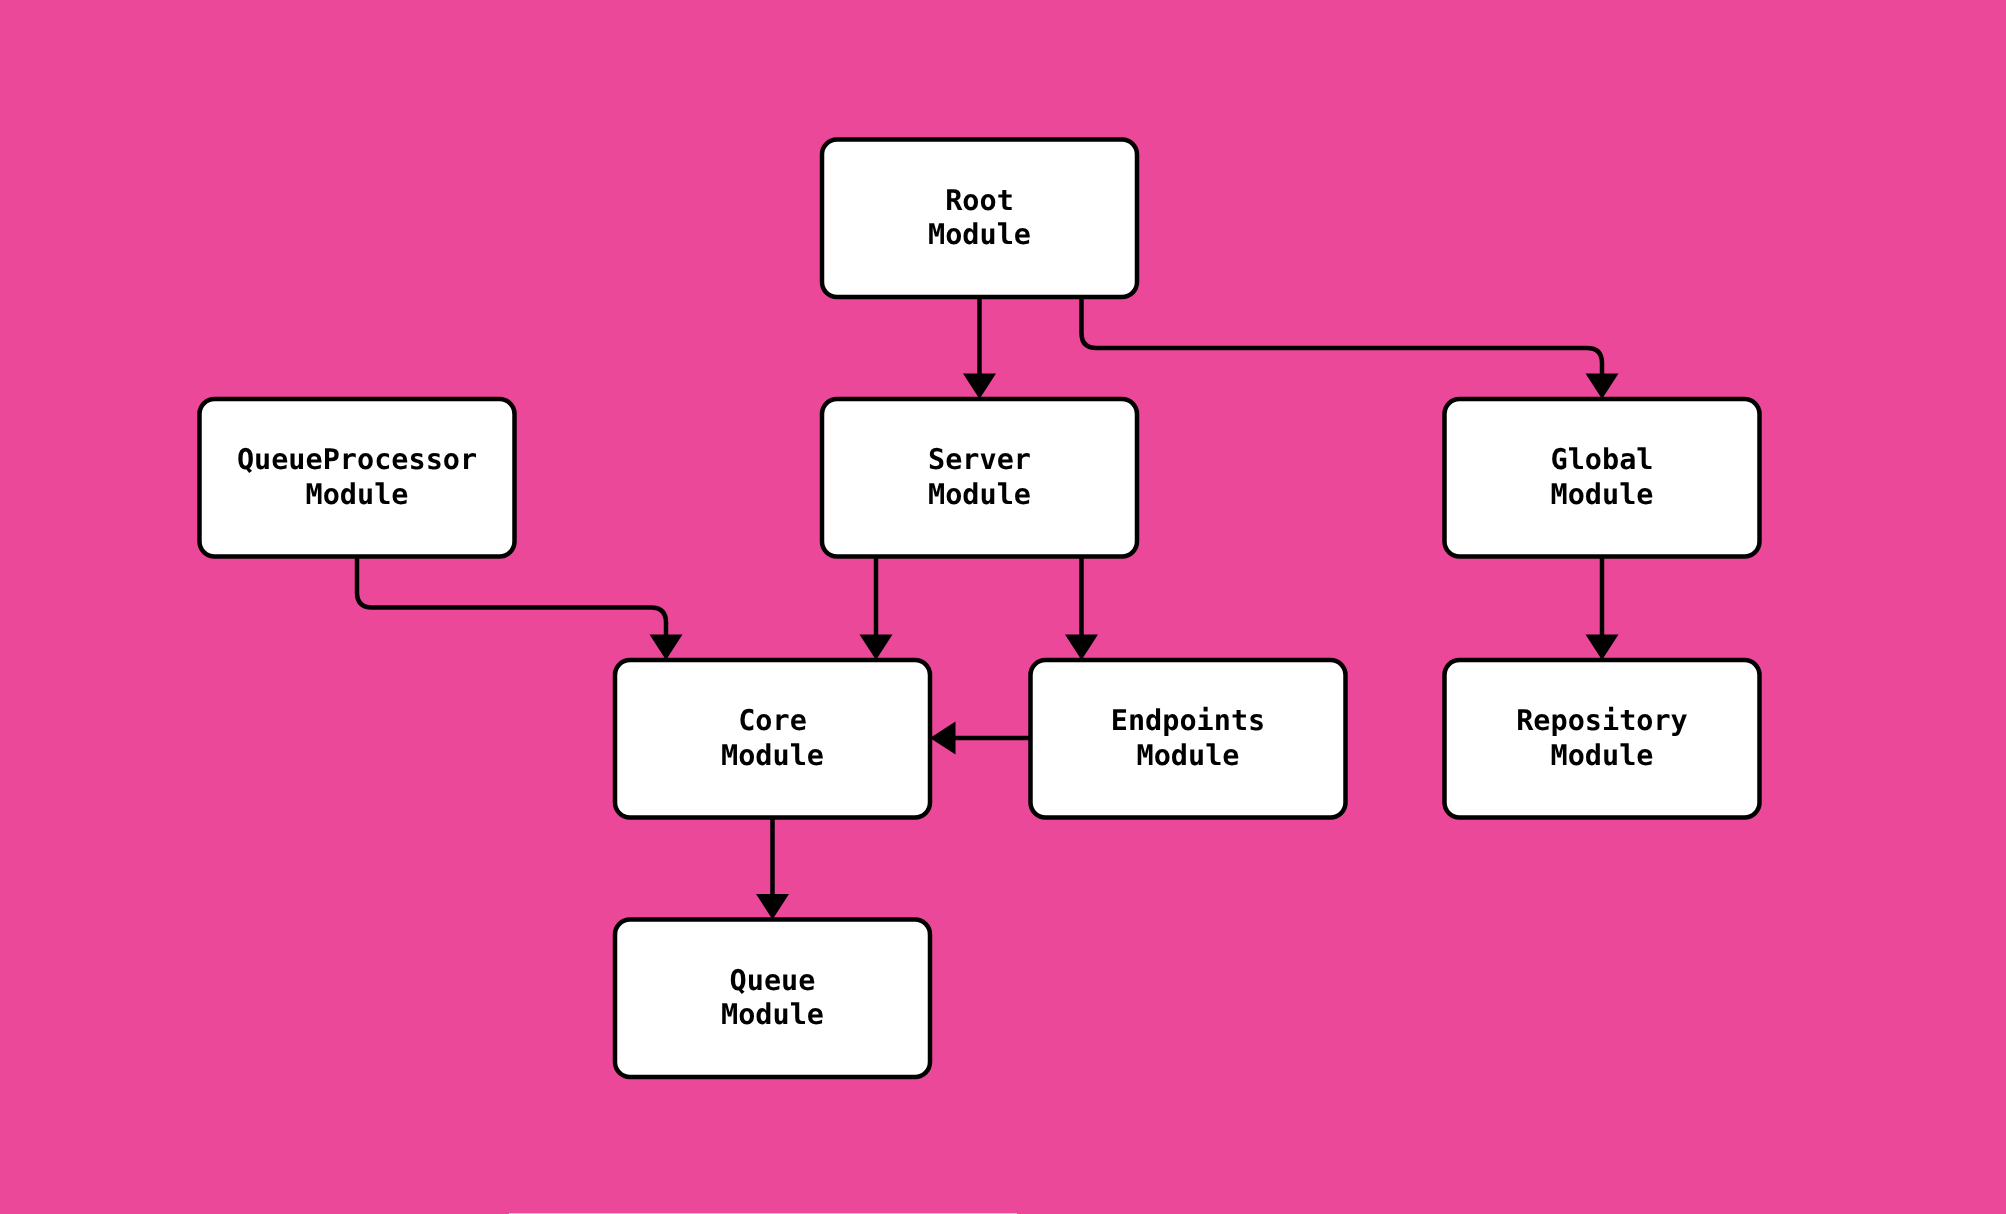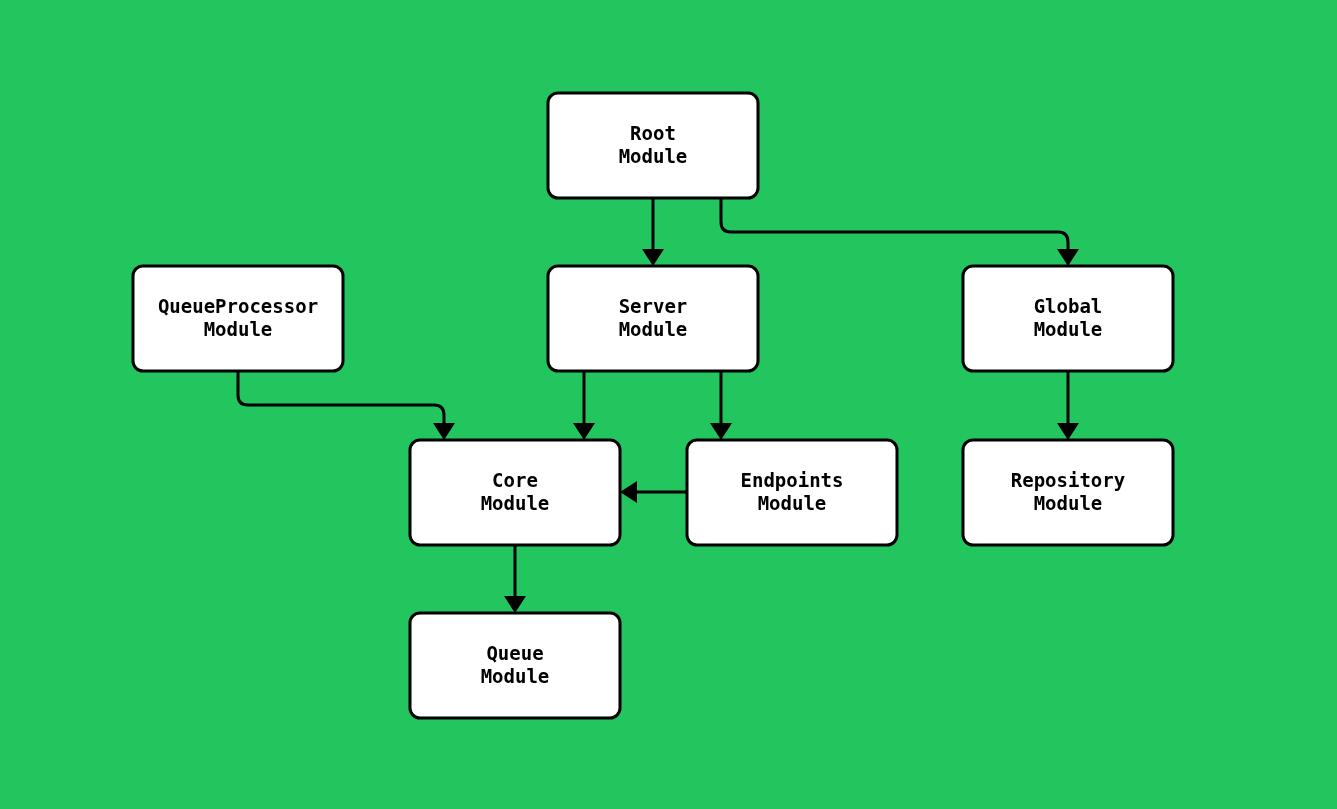--- a/index.html
+++ b/index.html
@@ -11,21 +11,21 @@
   body {
     width: 1337px;
     height: 809px;
     overflow: hidden;
     font-family: "DejaVu Sans Mono", "Liberation Mono", monospace;
   }
   #diagram-root {
     position: relative;
     width: 1337px;
     height: 809px;
-    background: #22c55e;
+    background: #ec4899;
   }
   svg#diagram-svg {
     display: block;
     width: 1337px;
     height: 809px;
   }
   .node-box {
     fill: #ffffff;
     stroke: #000000;
     stroke-width: 3;

